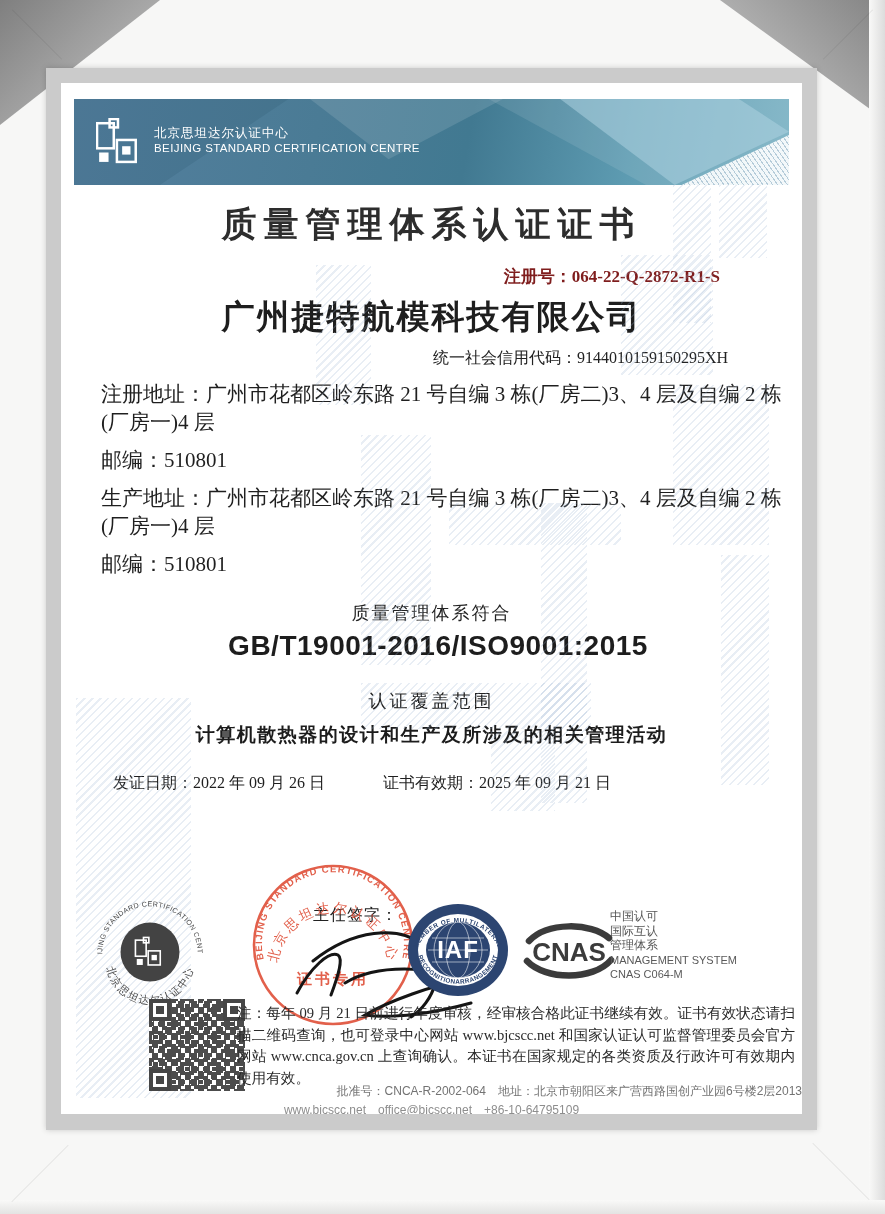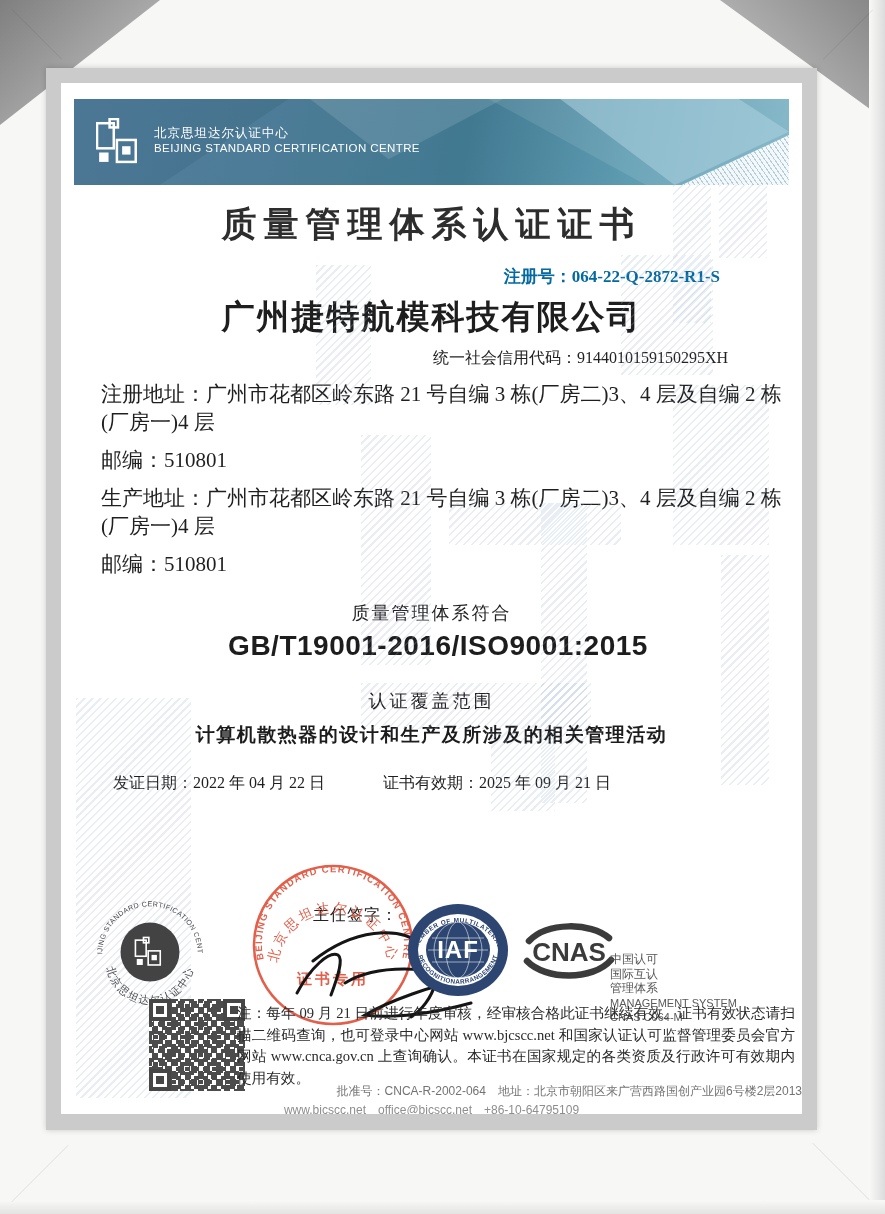--- a/index.html
+++ b/index.html
@@ -36,36 +36,36 @@
   .f3{background:rgba(173,210,224,.55);clip-path:polygon(68% 0,93% 0,100% 38%,84% 100%);}
   .f4{background:#fff;opacity:.9;clip-path:polygon(85% 100%,100% 42%,100% 100%);}
   .f5{clip-path:polygon(85% 100%,100% 42%,100% 100%);
       background:repeating-linear-gradient(55deg,rgba(120,160,185,.5) 0 1px,transparent 1px 4px);}
   .bandrow{position:absolute;left:22px;top:19px;display:flex;align-items:center;gap:12px;z-index:2;}
   .orgnames{color:#fff;line-height:15px;}
   .org-cn{font-family:"Liberation Sans","DejaVu Sans",sans-serif;font-size:12.5px;letter-spacing:1px;}
   .org-en{font-family:"Liberation Sans","DejaVu Sans",sans-serif;font-size:11.5px;letter-spacing:.4px;}
   
   .title{margin-top:16px;text-align:center;font-size:35px;font-weight:700;letter-spacing:7px;color:#2d2d2d;}
-  .regline{margin-top:17px;text-align:right;padding-right:82px;font-size:17px;font-weight:700;color:#0369a1;}
+  .regline{margin-top:17px;text-align:right;padding-right:82px;font-size:17px;font-weight:700;color:#7f1d1d;}
   .certify{margin-top:43px;text-align:center;font-size:19px;letter-spacing:12px;color:#222;}
   .company{margin-top:7px;text-align:center;font-size:33px;font-weight:700;letter-spacing:2px;color:#1e1e1e;}
   .credit{margin-top:8px;text-align:right;padding-right:74px;font-size:16px;color:#222;}
   .addr{margin-top:11px;padding-left:40px;font-size:21px;color:#1f1f1f;}
   .addr div{margin-bottom:10px;}
   .conform{margin-top:23px;text-align:center;font-size:18px;letter-spacing:2px;color:#222;}
   .standard{margin-top:5px;text-align:center;font-size:28px;font-weight:700;letter-spacing:.5px;color:#1d1d1d;
             font-family:"Liberation Sans","DejaVu Sans",sans-serif;padding-left:13px;}
   .scopelabel{margin-top:27px;text-align:center;font-size:18px;letter-spacing:3px;color:#222;}
   .scope{margin-top:9px;text-align:center;font-size:19px;font-weight:700;letter-spacing:1.5px;color:#1c1c1c;}
   .dates{margin-top:25px;display:flex;padding-left:52px;gap:58px;font-size:16px;color:#1f1f1f;}
   
   .abs{position:absolute;}
   .signlabel{left:252px;top:822px;font-size:16px;color:#222;letter-spacing:1px;}
-  .cnasblock{left:549px;top:869px;width:160px;font-size:12px;line-height:14.5px;color:#555;
+  .cnasblock{left:549px;top:826px;width:160px;font-size:12px;line-height:14.5px;color:#555;
              font-family:"Liberation Sans","DejaVu Sans",sans-serif;}
   .cnasblock .en{font-size:11px;color:#5a5a5a;}
   .note{left:176px;top:920px;width:558px;font-size:14.6px;line-height:21.5px;color:#2a2a2a;text-align:justify;}
   .approval{left:0;top:1000px;width:100%;text-align:right;font-size:12px;color:#737373;
             font-family:"Liberation Sans","DejaVu Sans",sans-serif;}
   .contact{left:0;top:1019px;width:100%;text-align:center;font-size:12px;color:#8d8d8d;
            font-family:"Liberation Sans","DejaVu Sans",sans-serif;}
   
   .qr{left:88px;top:916px;width:96px;height:92px;background:
       repeating-conic-gradient(#4c4c4c 0 25%,transparent 0 50%) 0 0/9px 9px,
@@ -147,21 +147,21 @@
         <div><span>注册地址：</span><span>广州市花都区岭东路 21 号自编 3 栋(厂房二)3、4 层及自编 2 栋(厂房一)4 层</span></div>
         <div><span>邮编：</span><span>510801</span></div>
         <div><span>生产地址：</span><span>广州市花都区岭东路 21 号自编 3 栋(厂房二)3、4 层及自编 2 栋(厂房一)4 层</span></div>
         <div><span>邮编：</span><span>510801</span></div>
       </div>
       <div class="conform">质量管理体系符合</div>
       <div class="standard">GB/T19001-2016/ISO9001:2015</div>
       <div class="scopelabel">认证覆盖范围</div>
       <div class="scope">计算机散热器的设计和生产及所涉及的相关管理活动</div>
       <div class="dates">
-        <div><span>发证日期：</span><span>2022 年 04 月 22 日</span></div>
+        <div><span>发证日期：</span><span>2022 年 09 月 26 日</span></div>
         <div><span>证书有效期：</span><span>2025 年 09 月 21 日</span></div>
       </div>
 
       <svg class="abs" style="left:28px;top:806px" width="122" height="122" viewBox="0 0 120 120">
         <defs>
           <path id="sealTop" d="M13,64 A47,47 0 0 1 107,64"></path>
           <path id="sealBot" d="M17,70 A43,43 0 0 0 103,70"></path>
         </defs>
         <circle cx="60" cy="62" r="29" fill="#434343"></circle>
         <use href="#bscclogo" transform="translate(45,47) scale(0.66)" stroke-width="3"></use>

